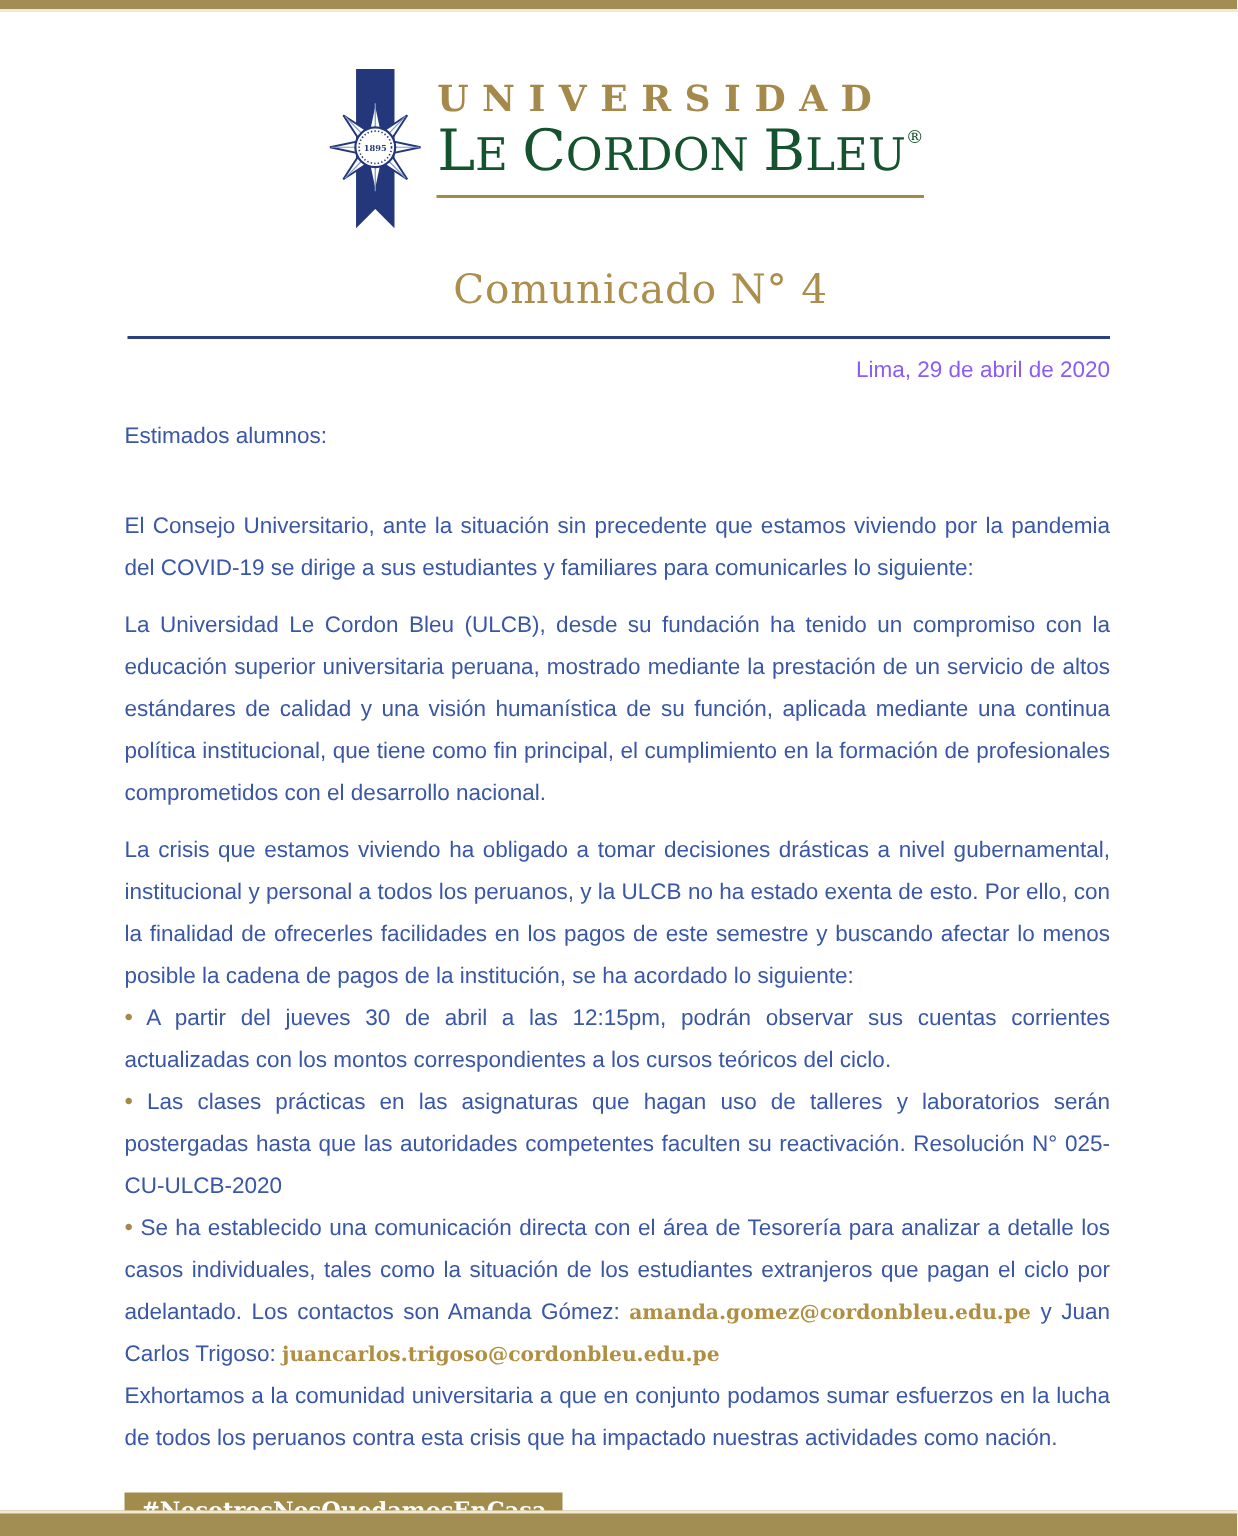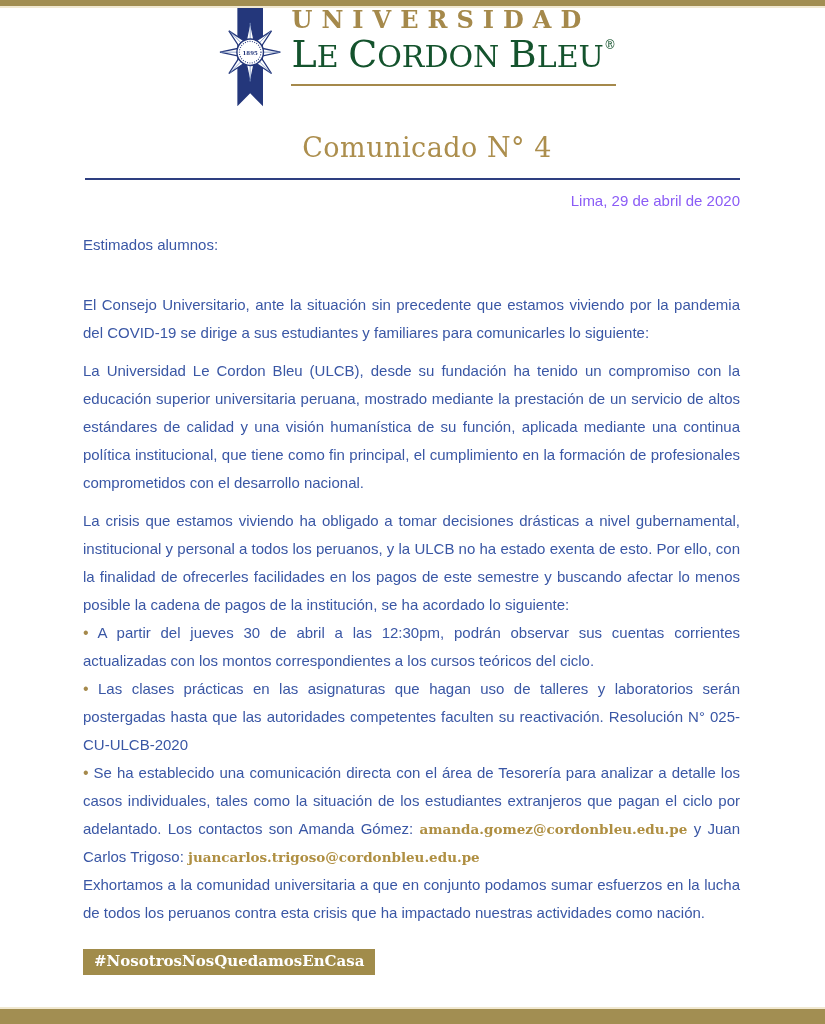--- a/index.html
+++ b/index.html
@@ -12,20 +12,21 @@
     background: #ffffff;
     font-family: "Liberation Sans", sans-serif;
     overflow: hidden;
   }
   .bar { position: absolute; left: 0; right: 0; background: #A28E52; }
   .bar-top { top: 0; height: 8px; border-bottom: 2px solid #f1e9d2; }
   .bar-bottom { bottom: 0; height: 17px; border-top: 2px solid #f1e9d2; }
 
   
   .logo-row {
+    margin-top: 46px;
     display: flex;
     justify-content: center;
     align-items: flex-start;
     gap: 0;
   }
   .emblem { height: 108px; width: auto; display: block; }
   .logo-text { padding-top: 7px; }
   .logo-line1 {
     font-family: "DejaVu Serif", serif;
     font-weight: bold;
@@ -150,21 +151,21 @@
   <hr class="rule">
   <div class="date">Lima, 29 de abril de 2020</div>
 
   <main class="content">
     <p class="salutation">Estimados alumnos:</p>
 
     <p class="para">El Consejo Universitario, ante la situación sin precedente que estamos viviendo por la pandemia del COVID-19 se dirige a sus estudiantes y familiares para comunicarles lo siguiente:</p>
     <p class="para">La Universidad Le Cordon Bleu (ULCB), desde su fundación ha tenido un compromiso con la educación superior universitaria peruana, mostrado mediante la prestación de un servicio de altos estándares de calidad y una visión humanística de su función, aplicada mediante una continua política institucional, que tiene como fin principal, el cumplimiento en la formación de profesionales comprometidos con el desarrollo nacional.</p>
     <p class="para flow">La crisis que estamos viviendo ha obligado a tomar decisiones drásticas a nivel gubernamental, institucional y personal a todos los peruanos, y la ULCB no ha estado exenta de esto. Por ello, con la finalidad de ofrecerles facilidades en los pagos de este semestre y buscando afectar lo menos posible la cadena de pagos de la institución, se ha acordado lo siguiente:</p>
 
-    <p class="para flow"><span class="dot">•</span> <span>A partir del jueves 30 de abril a las 12:30pm, podrán observar sus cuentas corrientes actualizadas con los montos correspondientes a los cursos teóricos del ciclo.</span></p>
+    <p class="para flow"><span class="dot">•</span> <span>A partir del jueves 30 de abril a las 12:15pm, podrán observar sus cuentas corrientes actualizadas con los montos correspondientes a los cursos teóricos del ciclo.</span></p>
 
     <p class="para flow"><span class="dot">•</span> <span>Las clases prácticas en las asignaturas que hagan uso de talleres y laboratorios serán postergadas hasta que las autoridades competentes faculten su reactivación. Resolución N° 025- CU-ULCB-2020</span></p>
 
     <p class="para flow"><span class="dot">•</span> <span>Se ha establecido una comunicación directa con el área de Tesorería para analizar a detalle los casos individuales, tales como la situación de los estudiantes extranjeros que pagan el ciclo por adelantado. Los contactos son Amanda Gómez: </span><a class="email" href="#">amanda.gomez@cordonbleu.edu.pe</a><span> y Juan Carlos Trigoso:  </span><a class="email" href="#">juancarlos.trigoso@cordonbleu.edu.pe</a></p>
 
     <p class="para flow">Exhortamos a la comunidad universitaria a que en conjunto podamos sumar esfuerzos en la lucha de todos los peruanos contra esta crisis que ha impactado nuestras actividades como nación.</p>
 
     <div class="hashtags">
       <span class="badge">#NosotrosNosQuedamosEnCasa</span>
     </div>

